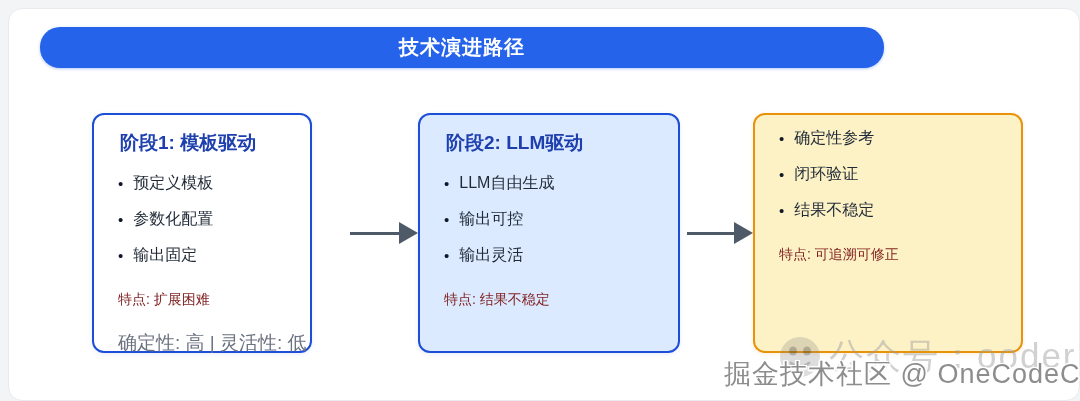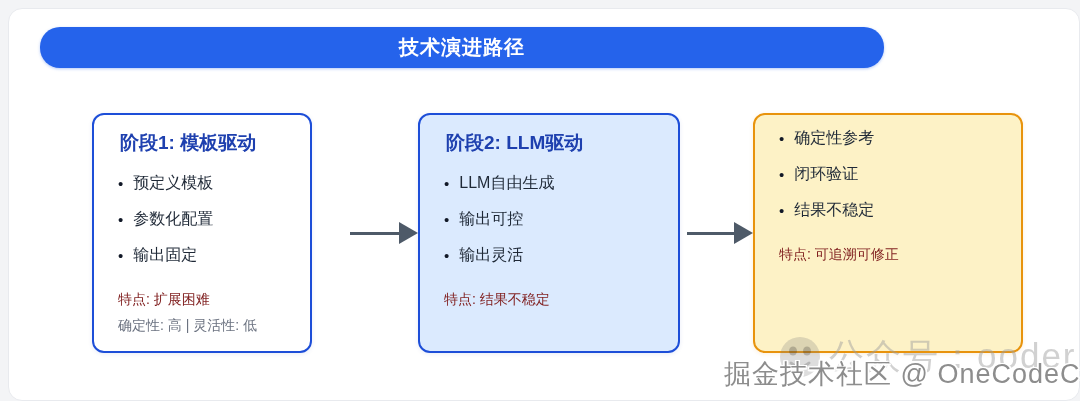--- a/index.html
+++ b/index.html
@@ -74,22 +74,22 @@
     line-height: 1;
   }
   .feature {
     margin-top: 25px;
     font-size: 14px;
     font-weight: 500;
     color: #7f1d1d;
     white-space: nowrap;
   }
   .metrics {
-    margin-top: 8px;
-    font-size: 14px;
+    margin-top: 21px;
+    font-size: 19px;
     font-weight: 500;
     color: #6b7280;
     white-space: nowrap;
   }
 
   .arrow {
     position: absolute;
     top: 222px;
     height: 22px;
     display: flex;

